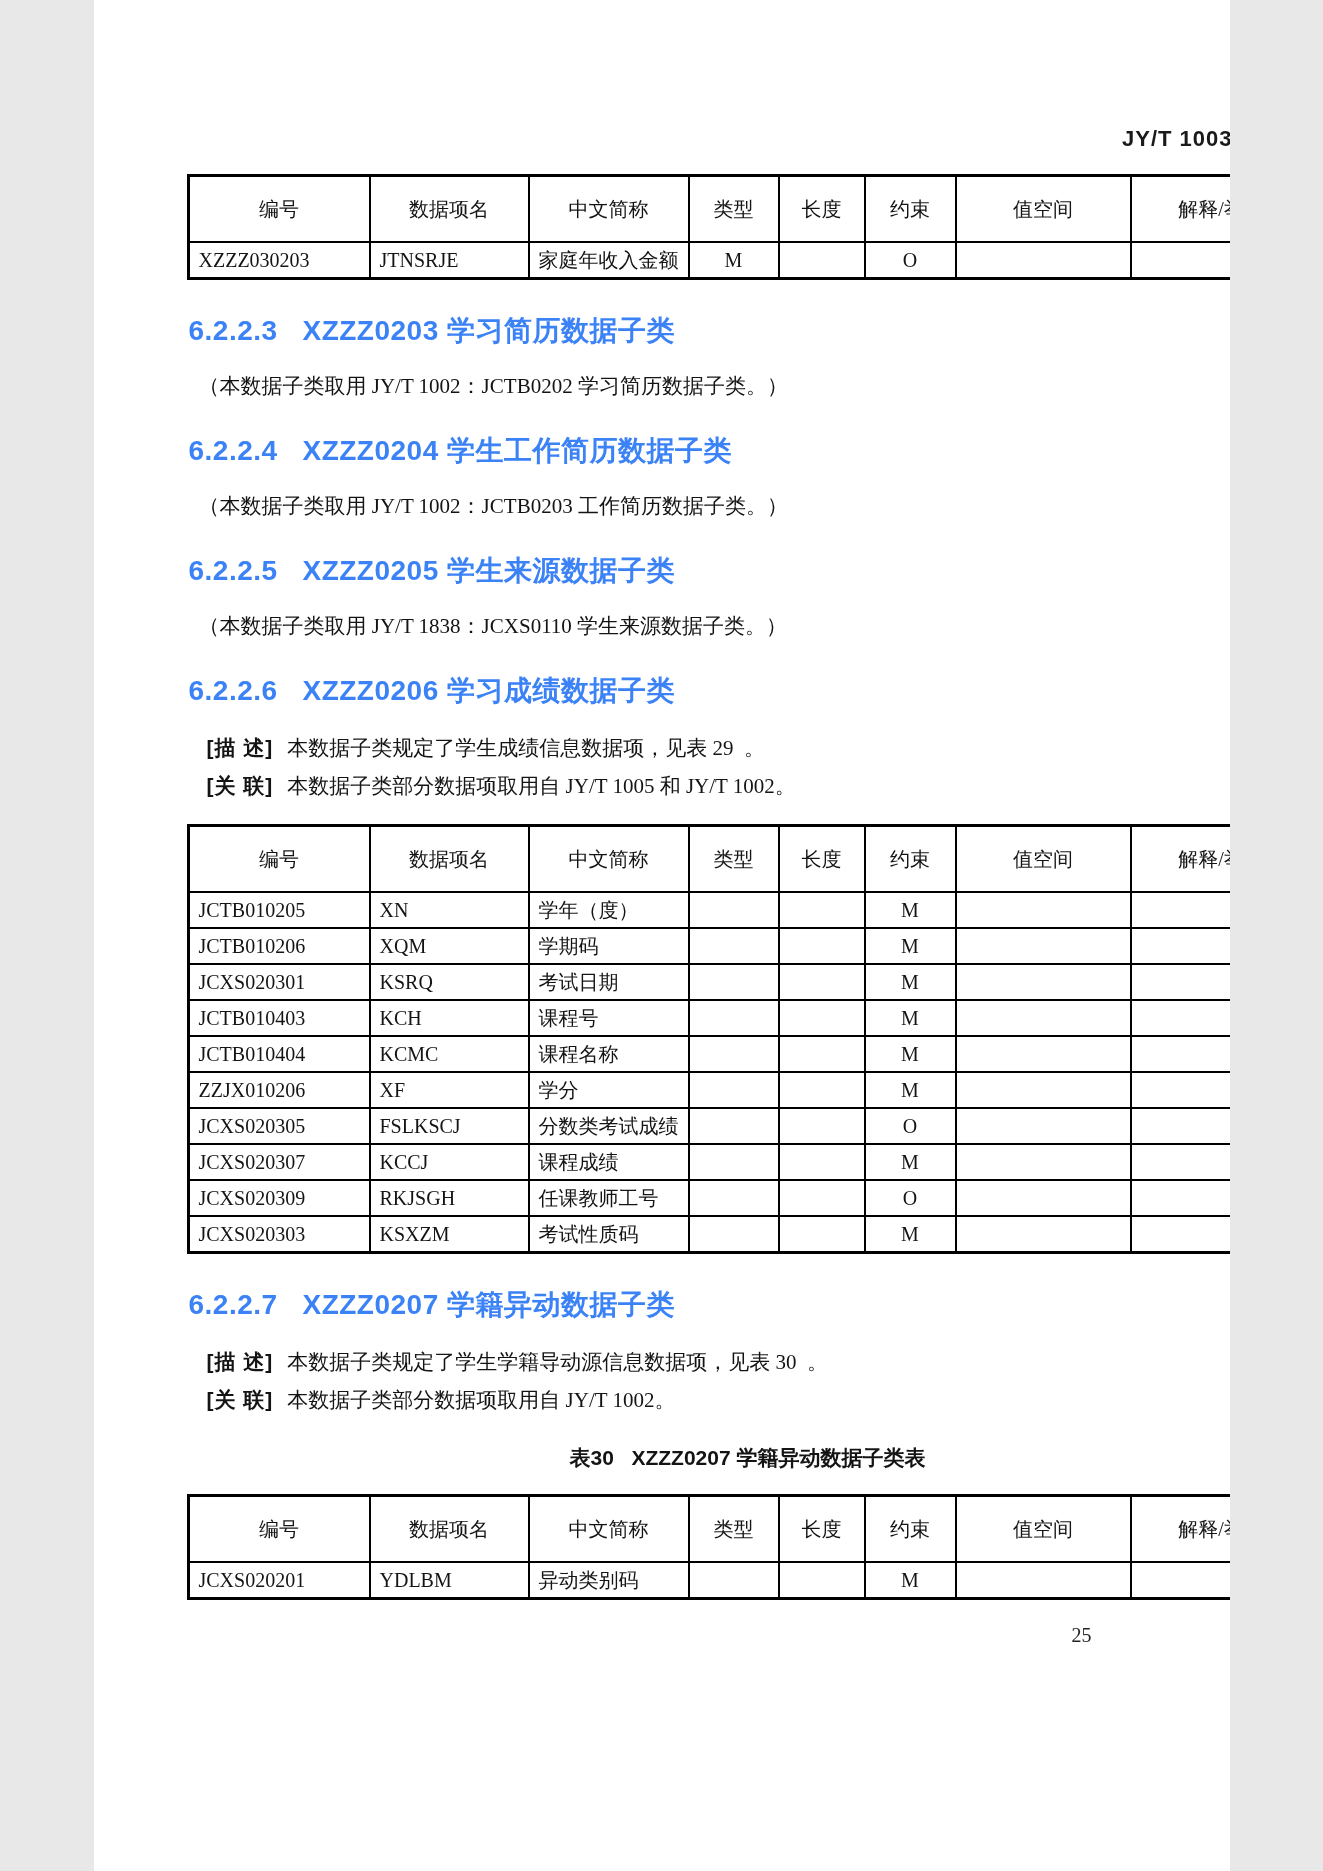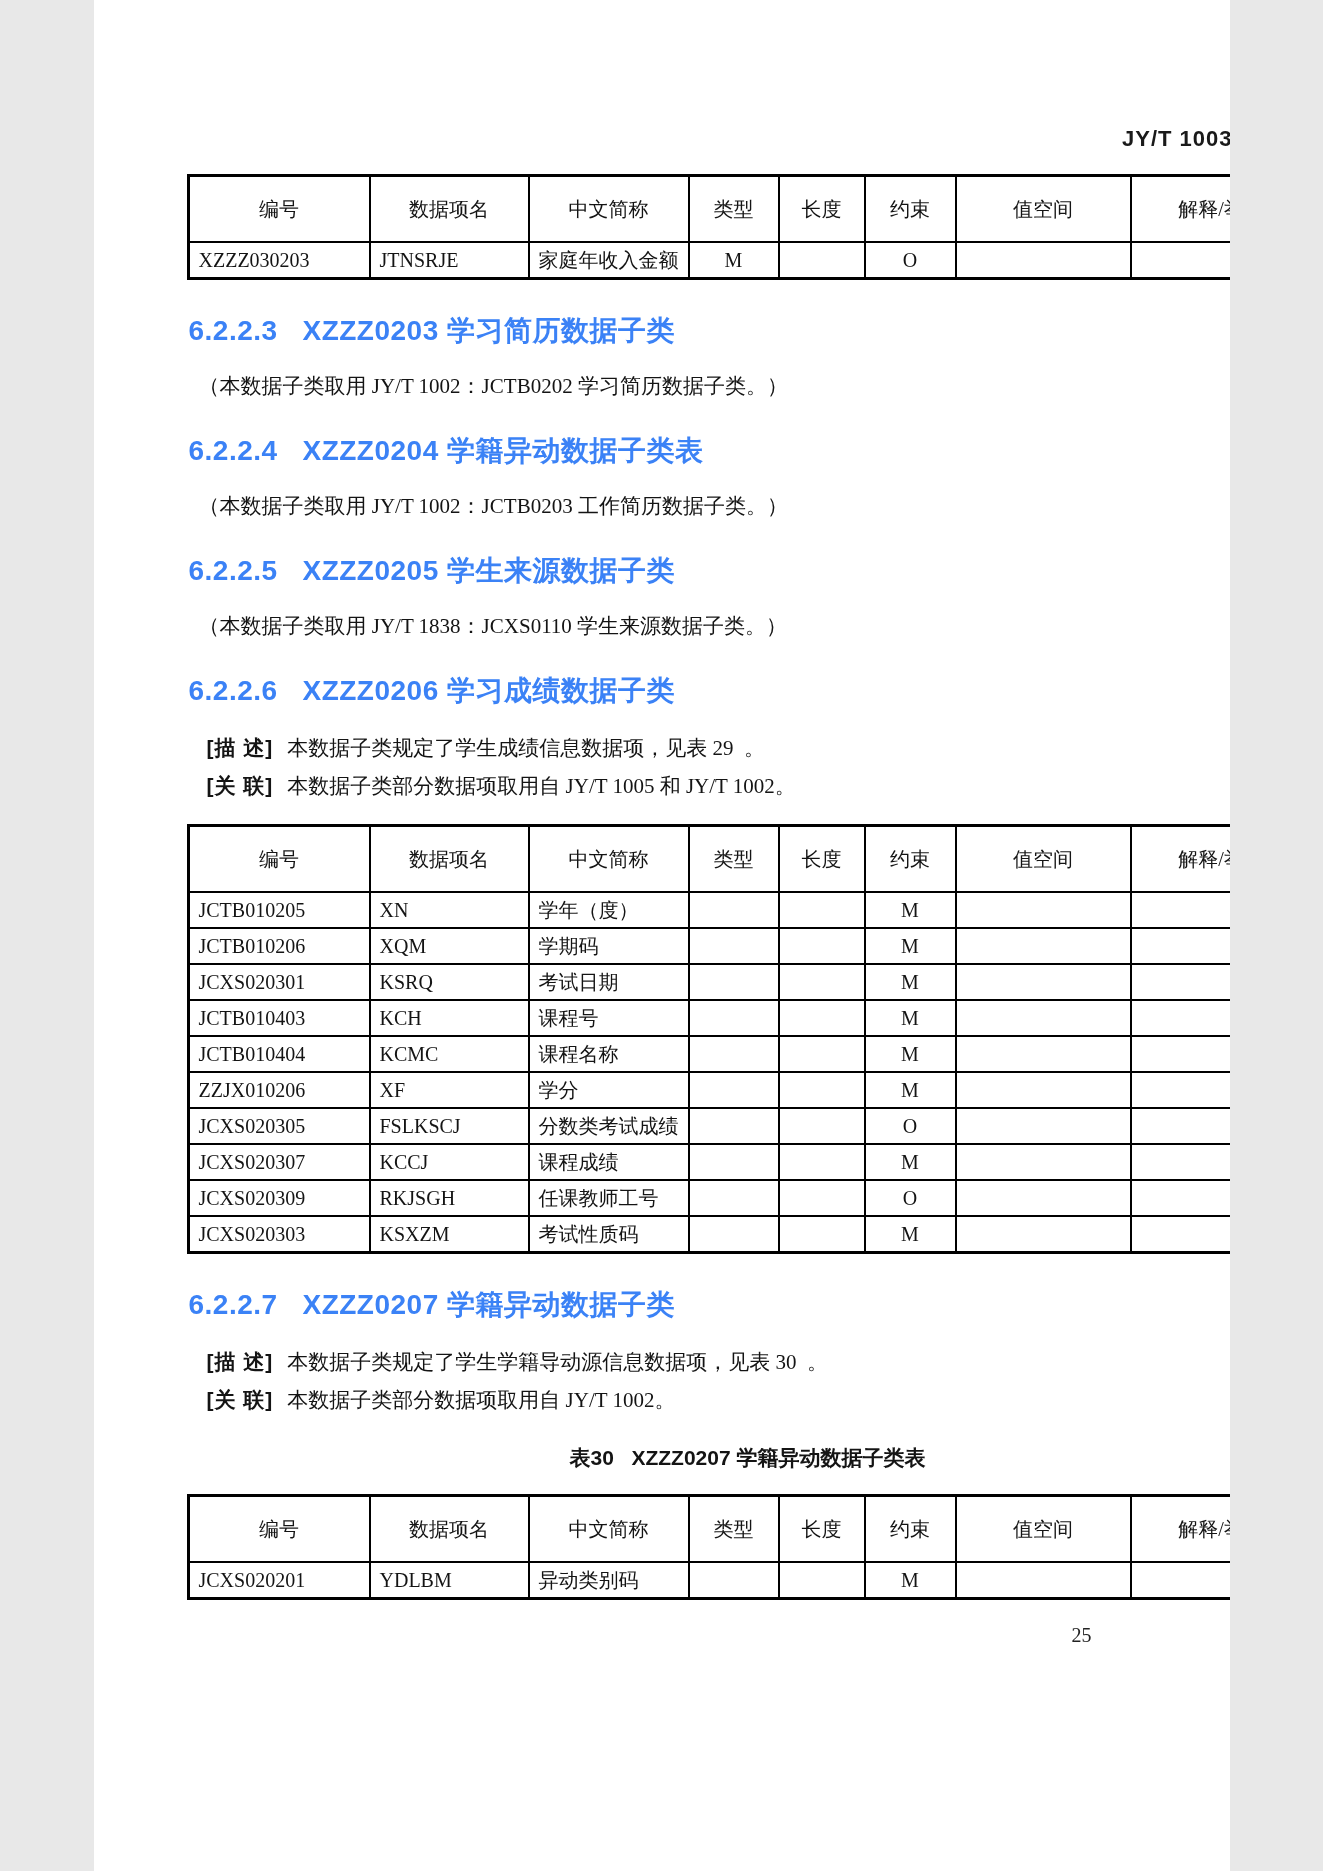--- a/index.html
+++ b/index.html
@@ -90,21 +90,21 @@
             <td class="c6"></td>
             <td class="c7"></td>
             <td class="c8"></td>
           </tr>
         </tbody>
     </table>
 
     <h3 class="sec">6.2.2.3   XZZZ0203 学习简历数据子类</h3>
     <p class="note">（本数据子类取用 JY/T 1002：JCTB0202 学习简历数据子类。）</p>
 
-    <h3 class="sec">6.2.2.4   XZZZ0204 学籍异动数据子类表</h3>
+    <h3 class="sec">6.2.2.4   XZZZ0204 学生工作简历数据子类</h3>
     <p class="note">（本数据子类取用 JY/T 1002：JCTB0203 工作简历数据子类。）</p>
 
     <h3 class="sec">6.2.2.5   XZZZ0205 学生来源数据子类</h3>
     <p class="note">（本数据子类取用 JY/T 1838：JCXS0110 学生来源数据子类。）</p>
 
     <h3 class="sec">6.2.2.6   XZZZ0206 学习成绩数据子类</h3>
     <p class="meta"><span class="label">[描 述]</span><span>本数据子类规定了学生成绩信息数据项，见表 29  。</span></p>
     <p class="meta"><span class="label">[关 联]</span><span>本数据子类部分数据项取用自 JY/T 1005 和 JY/T 1002。</span></p>
 
     <table class="dtable">

